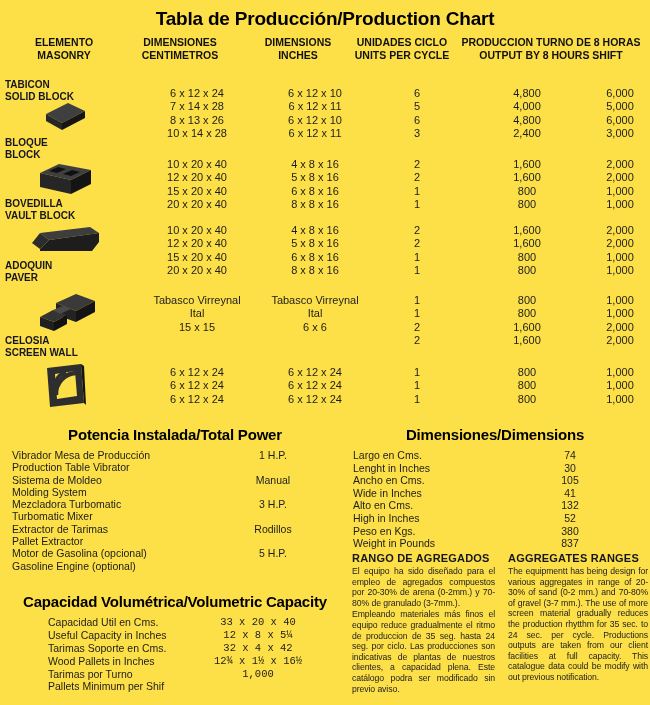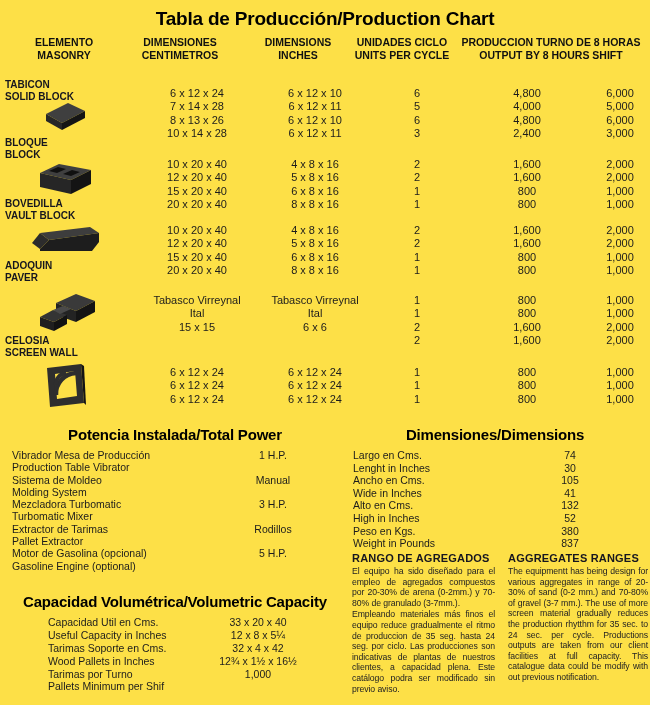--- a/index.html
+++ b/index.html
@@ -50,21 +50,21 @@
   #dims-rows{top:449px;left:340px;width:310px;}
   #cap-rows{top:616px;left:0;width:340px;}
   .prow{position:relative;height:12.3px;font-size:10.5px;line-height:12.3px;}
   .drow{position:relative;height:12.6px;font-size:10.5px;line-height:12.6px;}
   .crow{position:relative;height:12.9px;font-size:10.5px;line-height:12.9px;}
   .plabel{position:absolute;left:12px;white-space:nowrap;}
   .pvalue{position:absolute;left:227px;width:92px;text-align:center;white-space:nowrap;}
   .dlabel{position:absolute;left:13px;white-space:nowrap;}
   .dvalue{position:absolute;left:195px;width:70px;text-align:center;white-space:nowrap;}
   .clabel{position:absolute;left:14px;white-space:nowrap;margin-left:34px;}
-  .cvalue{position:absolute;left:192px;width:132px;text-align:center;white-space:nowrap;}
+  .cvalue{position:absolute;left:192px;width:132px;text-align:center;white-space:nowrap;font-family:Liberation Mono, monospace;}
   
   .agg-title{position:absolute;top:552px;font-size:11px;font-weight:600;color:#16161f;letter-spacing:0.2px;}
   #agg-es-title{left:352px;} #agg-en-title{left:508px;}
   .agg-body{position:absolute;top:566px;font-size:8.7px;line-height:10.6px;
     text-align:justify;color:#222;letter-spacing:-0.1px;}
   #agg-es{left:352px;width:146px;}
   #agg-en{left:508px;width:140px;}
   #agg-es p{margin:0 3px 1px 0;}
   #agg-en p{margin:0;}
 </style>

